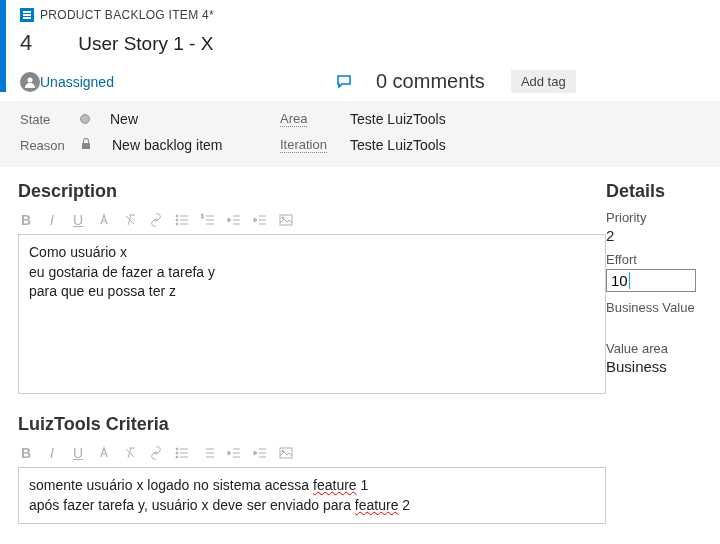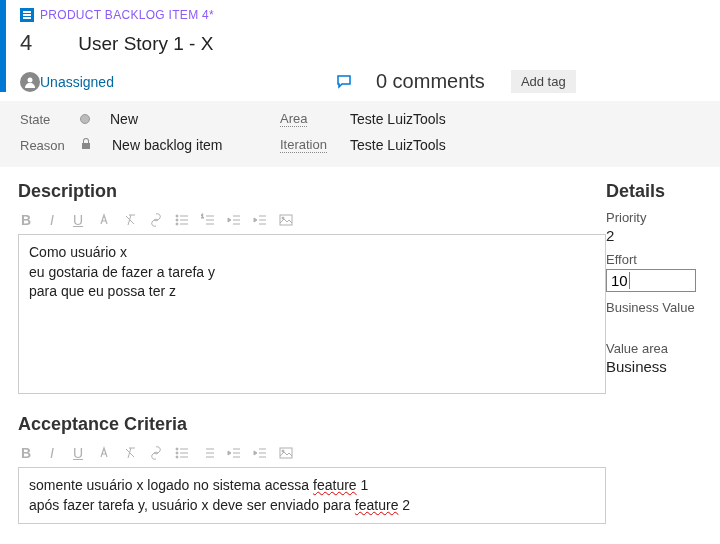--- a/index.html
+++ b/index.html
@@ -1,21 +1,21 @@
 <!DOCTYPE html>
 <html><head>
 <meta charset="utf-8">
 <style>
 * { box-sizing: border-box; margin: 0; padding: 0; font-family: "Segoe UI", Arial, sans-serif; }
 body { background: #fff; width: 720px; height: 544px; overflow: hidden; position: relative; }
 
 .blue-bar { position: absolute; left: 0; top: 0; width: 6px; height: 92px; background: #0078d4; }
 
 .header { padding: 8px 14px 0 14px; margin-left: 6px; }
-.type-row { display: flex; align-items: flex-end; gap: 6px; font-size: 12px; color: #8b5cf6; letter-spacing: 0.3px; }
+.type-row { display: flex; align-items: flex-end; gap: 6px; font-size: 12px; color: #404040; letter-spacing: 0.3px; }
 .type-icon { width: 14px; height: 14px; background: #007acc; display: flex; align-items: center; justify-content: center; color: #fff; font-size: 10px; }
 .type-icon svg { width: 10px; height: 10px; fill: #fff; }
 
 .title-row { display: flex; align-items: baseline; gap: 14px; margin-top: 8px; }
 .title-id { font-size: 22px; color: #333; }
 .title-text { font-size: 19px; color: #222; margin-left: 32px; }
 
 .meta-row { display: flex; align-items: center; margin-top: 14px; gap: 12px; padding-bottom: 8px; }
 .assignee { display: flex; align-items: center; gap: 0; color: #0369a1; font-size: 14px; }
 .person-icon { width: 20px; height: 20px; border-radius: 50%; background: #888; display: flex; align-items: center; justify-content: center; }
@@ -172,21 +172,21 @@
             <path d="M1 10l4-4 3 3 2-2 3 3" fill="none"></path>
           </svg>
         </span>
     </div>
     <div class="editor">
       <div>Como usuário x</div>
       <div>eu gostaria de fazer a tarefa y</div>
       <div>para que eu possa ter z</div>
     </div>
 
-    <div class="section-title" style="margin-top:20px">Acceptance Criteria</div>
+    <div class="section-title" style="margin-top:20px">LuizTools Criteria</div>
     <div class="toolbar">
       <span class="tb" style="font-weight:bold">B</span>
       <span class="tb" style="font-style:italic">I</span>
       <span class="tb" style="text-decoration:underline">U</span>
       <span class="tb">
           <svg viewBox="0 0 14 14">
             <path d="M4 11L7 2l3 9M5 8h4" fill="none" stroke-width="1.2"></path>
           </svg>
         </span>
       <span class="tb">

